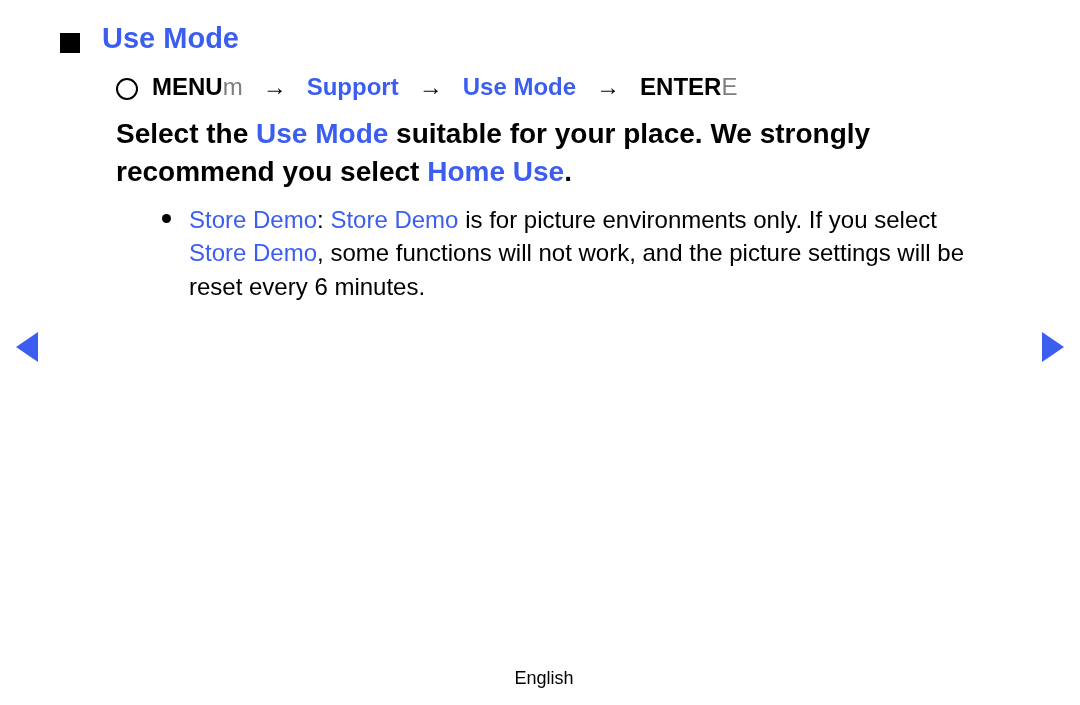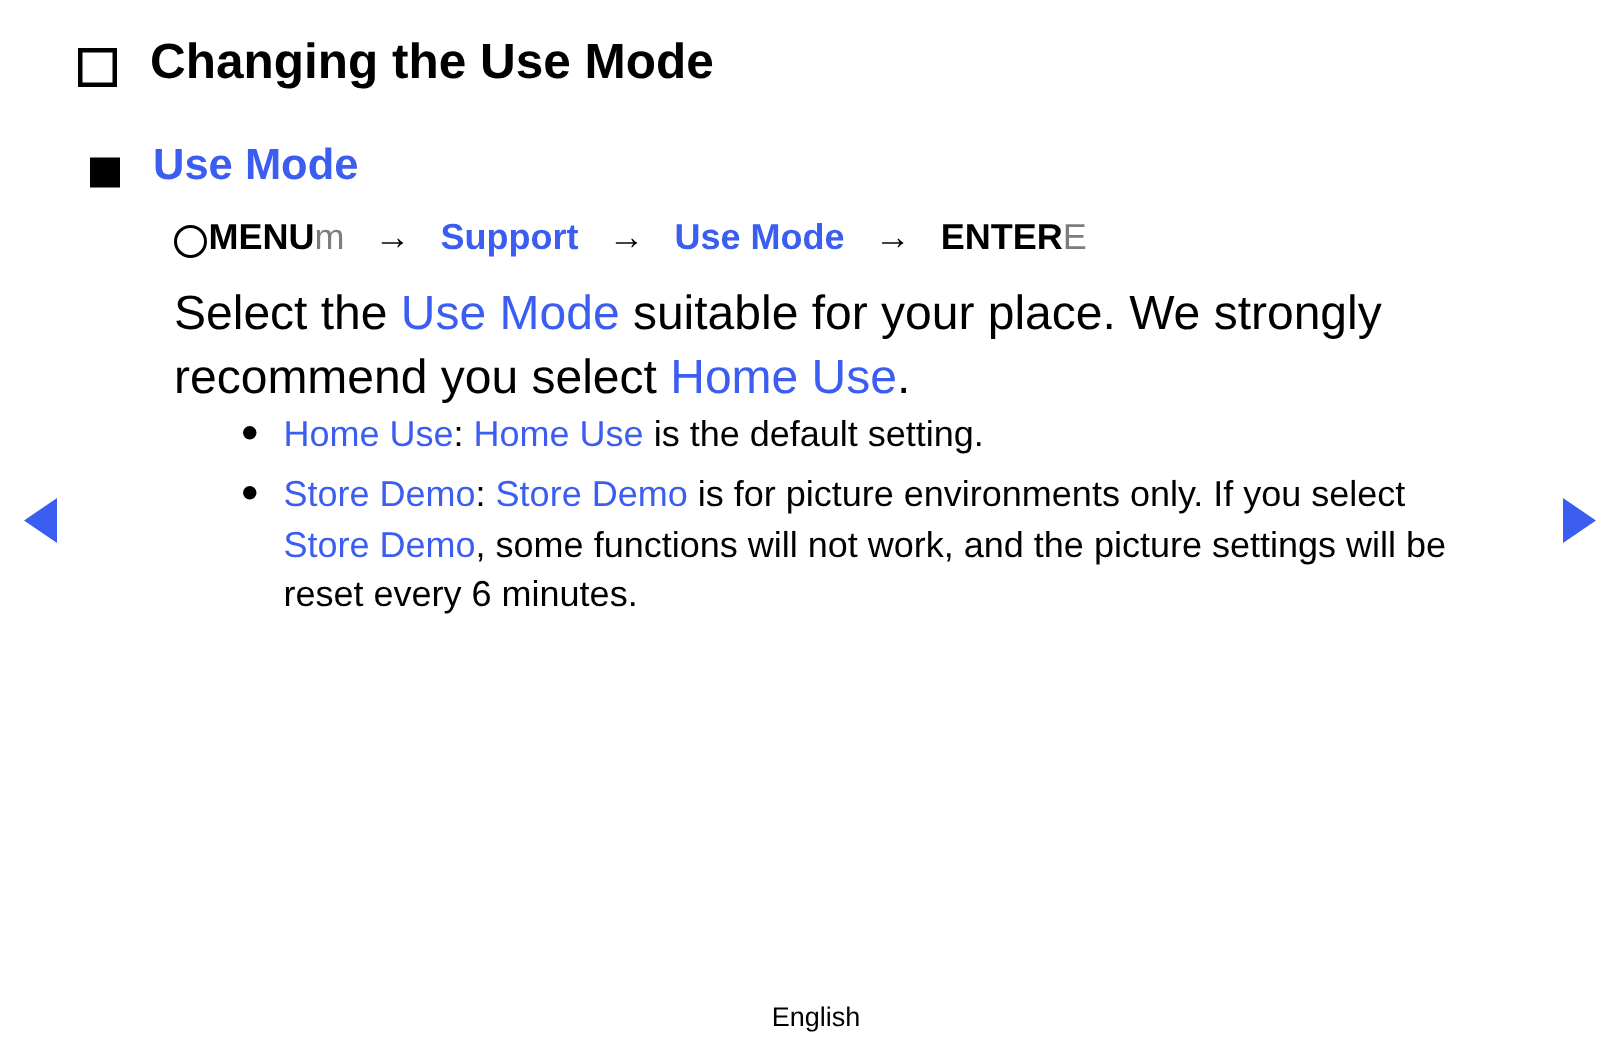--- a/index.html
+++ b/index.html
@@ -53,21 +53,21 @@
     top: 4px;
   }
   .section-text {
     font-size: 29px;
     font-weight: bold;
     color: #3b5ef0;
   }
   .nav-row {
     display: flex;
     align-items: center;
-    gap: 1px;
+    gap: 14px;
     margin-left: 64px;
     margin-bottom: 14px;
     font-size: 24px;
   }
   .nav-icon {
     width: 22px;
     height: 22px;
     border: 2px solid #000;
     border-radius: 50%;
     box-sizing: border-box;
@@ -75,22 +75,24 @@
     top: 2px;
     flex-shrink: 0;
   }
   .nav-text b { font-weight: bold; }
   .nav-text .thin { color: #7d7d7d; font-weight: normal; }
   .nav-text .blue { color: #3b5ef0; font-weight: bold; }
   .nav-text .arrow { color: #000; font-weight: normal; }
   .body-text {
     margin-left: 64px;
     margin-right: 10px;
-    font-size: 32px;
+    font-size: 28px;
     line-height: 1.35;
+    margin-bottom: 12px;
+    font-weight: bold;
   }
   .body-text .blue { color: #3b5ef0; }
   .bullet-list {
     margin-left: 110px;
     margin-right: 30px;
   }
   .bullet-item {
     display: flex;
     align-items: flex-start;
     gap: 18px;
@@ -134,24 +136,20 @@
     width: 100%;
     text-align: center;
     font-size: 18px;
   }
 </style>
 </head>
 <body>
 
 <div class="page">
 
-  <div class="title-row">
-    <div class="title-icon"></div>
-    <div class="title-text">Changing the Use Mode</div>
-  </div>
 
   <div class="section-row">
     <div class="section-icon"></div>
     <div class="section-text">Use Mode</div>
   </div>
 
   <div class="nav-row">
     <div class="nav-icon"></div>
     <div class="nav-text">
       <b>MENU</b><span class="thin">m</span>
@@ -169,26 +167,20 @@
       <b>ENTER</b><span class="thin">E</span>
     </div>
   </div>
 
   <div class="body-text">
     <span>Select the </span><span class="blue">Use Mode</span><span> suitable for your place. We strongly recommend you select </span><span class="blue">Home Use</span><span>.</span>
   </div>
 
   <div class="bullet-list">
 
-    <div class="bullet-item">
-      <div class="bullet-dot"></div>
-      <div class="bullet-text">
-        <span class="blue">Home Use</span><span>: </span><span class="blue">Home Use</span><span> is the default setting.</span>
-      </div>
-    </div>
 
     <div class="bullet-item">
       <div class="bullet-dot"></div>
       <div class="bullet-text">
         <span class="blue">Store Demo</span><span>: </span><span class="blue">Store Demo</span><span> is for picture environments only. If you select </span><span class="blue">Store Demo</span><span>, some functions will not work, and the picture settings will be reset every 6 minutes.</span>
       </div>
     </div>
 
   </div>
 

